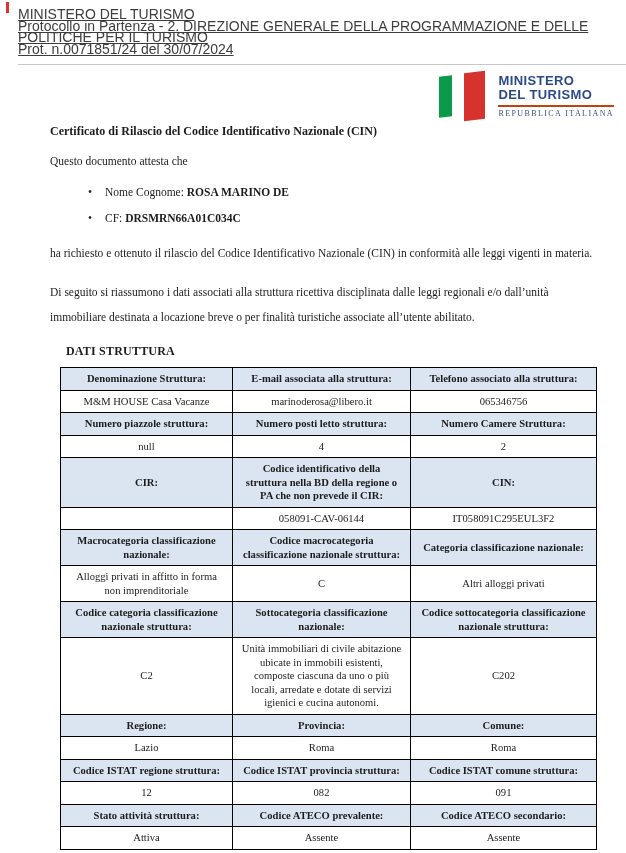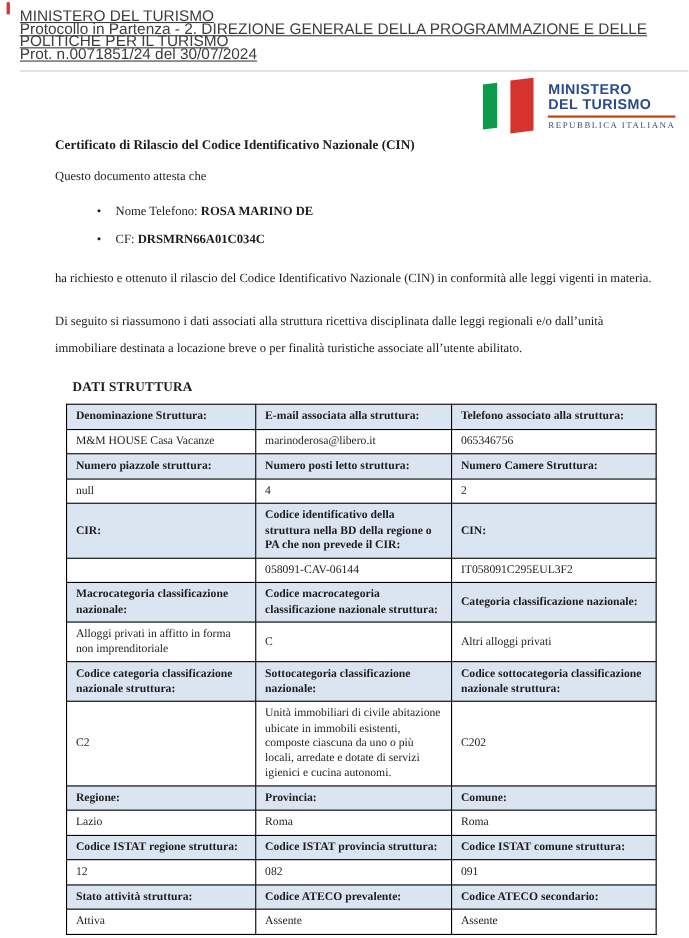--- a/index.html
+++ b/index.html
@@ -34,21 +34,21 @@
   .intro { font-size: 11.5px; margin-bottom: 12px; }
   .bullets { list-style: none; margin: 0 0 10px 0; }
   .bullets li { font-size: 11.5px; padding-left: 55px; position: relative; line-height: 26px; }
   .bullets li::before { content: "\2022"; position: absolute; left: 38px; }
   .b-strong { font-weight: bold; }
   .para { font-size: 11.5px; line-height: 25px; margin-bottom: 14px; }
   .section-heading { font-weight: bold; font-size: 12px; margin: 6px 0 8px 16px; letter-spacing: 0.2px; }
 
   
   table.dati { border-collapse: collapse; table-layout: fixed; width: 536px; margin-left: 10px; }
-  table.dati td { border: 1px solid #000; text-align: left; vertical-align: middle; font-size: 10.6px; line-height: 13.5px; padding: 4px 8px; word-wrap: break-word; }
+  table.dati td { border: 1px solid #000; text-align: center; vertical-align: middle; font-size: 10.6px; line-height: 13.5px; padding: 4px 8px; word-wrap: break-word; }
   table.dati tr.header td { background: var(--hdr-bg); font-weight: bold; }
 </style>
 </head>
 <body>
 
 <div class="red-mark"></div>
 
 <div class="protocol">
   <div>MINISTERO DEL TURISMO</div>
   <div>Protocollo in Partenza  -  2. DIREZIONE GENERALE DELLA PROGRAMMAZIONE E DELLE POLITICHE PER IL TURISMO</div>
@@ -67,21 +67,21 @@
     <div class="logo-title">DEL TURISMO</div>
     <div class="logo-sub">REPUBBLICA ITALIANA</div>
   </div>
 </div>
 
 <div class="content">
   <div class="doc-title">Certificato di Rilascio del Codice Identificativo Nazionale (CIN)</div>
   <div class="intro">Questo documento attesta che</div>
 
   <ul class="bullets">
-    <li><span>Nome Telefono: </span><span class="b-strong">ROSA MARINO DE</span></li>
+    <li><span>Nome Cognome: </span><span class="b-strong">ROSA MARINO DE</span></li>
     <li><span>CF: </span><span class="b-strong">DRSMRN66A01C034C</span></li>
   </ul>
 
   <div class="para">ha richiesto e ottenuto il rilascio del Codice Identificativo Nazionale (CIN) in conformità alle leggi vigenti in materia.</div>
   <div class="para">Di seguito si riassumono i dati associati alla struttura ricettiva disciplinata dalle leggi regionali e/o dall’unità immobiliare destinata a locazione breve o per finalità turistiche associate all’utente abilitato.</div>
 
   <div class="section-heading">DATI STRUTTURA</div>
 
   <table class="dati">
     <colgroup>

